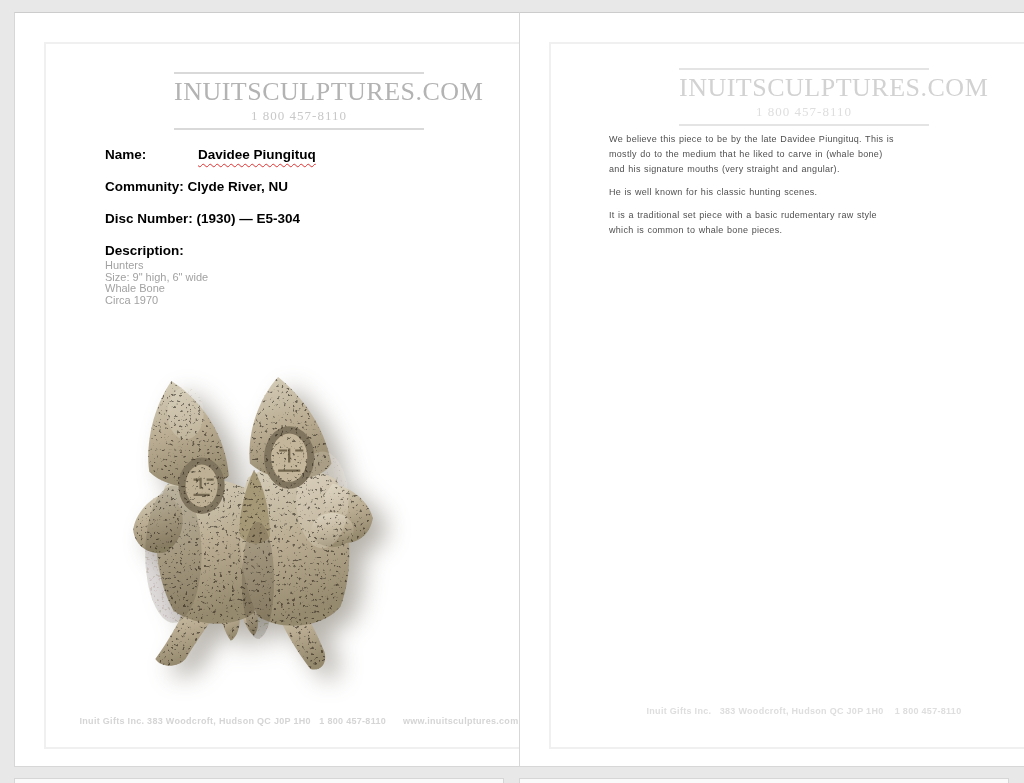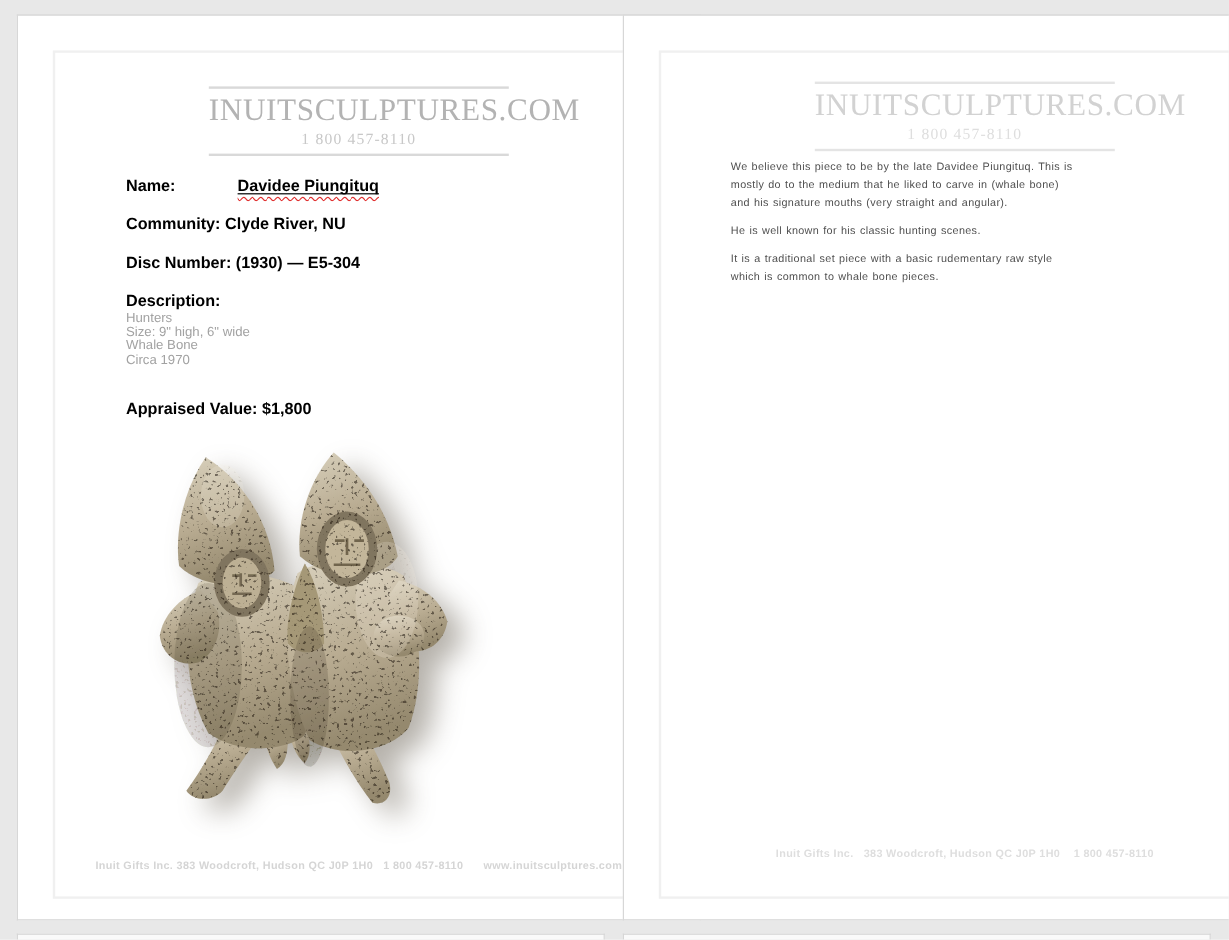--- a/index.html
+++ b/index.html
@@ -34,21 +34,21 @@
   .site-phone {
     font-family:"Liberation Serif", serif; font-size:13px; line-height:14px;
     color:#c8c8c8; letter-spacing:1px; margin:3px 0 5px;
   }
   .page-right .site-phone { color:#dedede; }
 
   
   .fields { position:absolute; left:90px; top:135px; right:36px;
             font-weight:bold; font-size:13.5px; color:#000; }
   .field { line-height:14px; margin-bottom:18px; white-space:pre; }
-  .name-underline { text-decoration:underline; text-decoration-color:#000;
+  .name-underline { text-decoration-color:#000;
                     text-decoration-thickness:1px; text-underline-offset:2px;padding-left:48px; }
   .squiggle { text-decoration:underline wavy #e03131;
               text-decoration-thickness:1px; text-underline-offset:4px;
               text-decoration-skip-ink:none; display:inline-block; }
   .desc-lines { font-weight:normal; font-size:11px; line-height:11.5px;
                 color:#a2a2a2; margin:-16px 0 0; }
   .appraised { margin-top:28px; }
 
   
   .sculpture { position:absolute; left:110px; top:360px; width:272px; height:302px; }
@@ -96,21 +96,20 @@
       <p class="field"><span>Name: </span><span class="squiggle"><span class="name-underline">Davidee Piungituq</span></span></p>
       <p class="field">Community: Clyde River, NU</p>
       <p class="field">Disc Number: (1930) — E5-304</p>
       <p class="field">Description:</p>
       <div class="desc-lines">
         <div>Hunters</div>
         <div>Size: 9" high, 6" wide</div>
         <div>Whale Bone</div>
         <div>Circa 1970</div>
       </div>
-      <p class="field appraised">Appraised Value: $1,800</p>
     </div>
 
     <div class="sculpture">
       <svg viewBox="0 0 270 300" xmlns="http://www.w3.org/2000/svg">
         <defs>
           <linearGradient id="bone" x1="0" y1="0" x2="0.25" y2="1">
             <stop offset="0" stop-color="#d9d1bd"></stop>
             <stop offset="0.55" stop-color="#b9ac92"></stop>
             <stop offset="1" stop-color="#95896e"></stop>
           </linearGradient>

